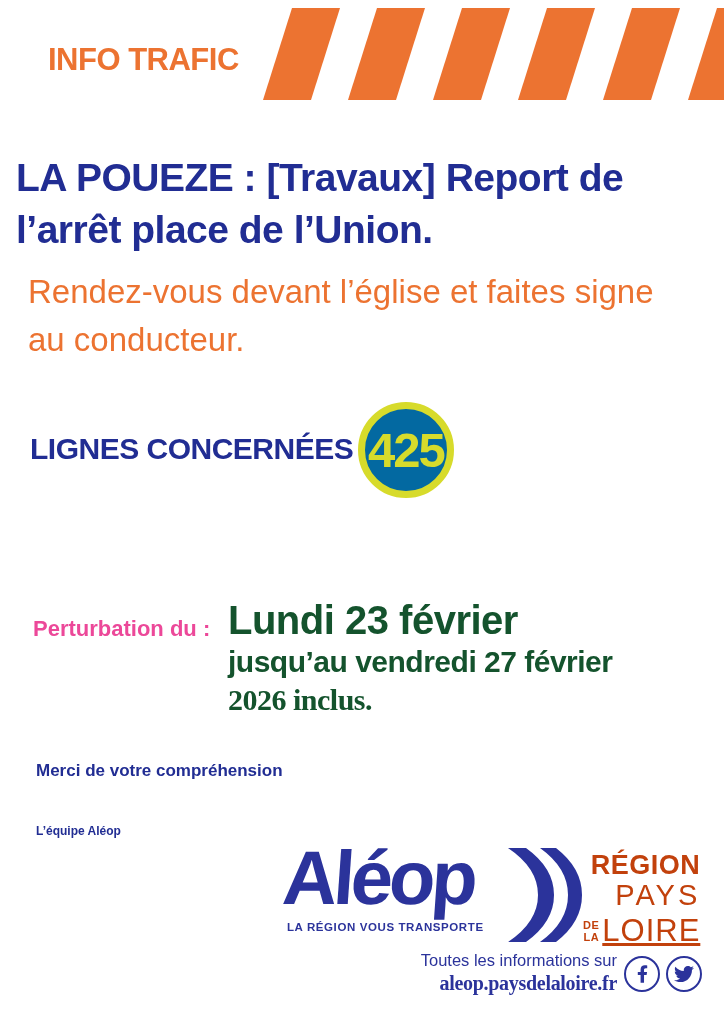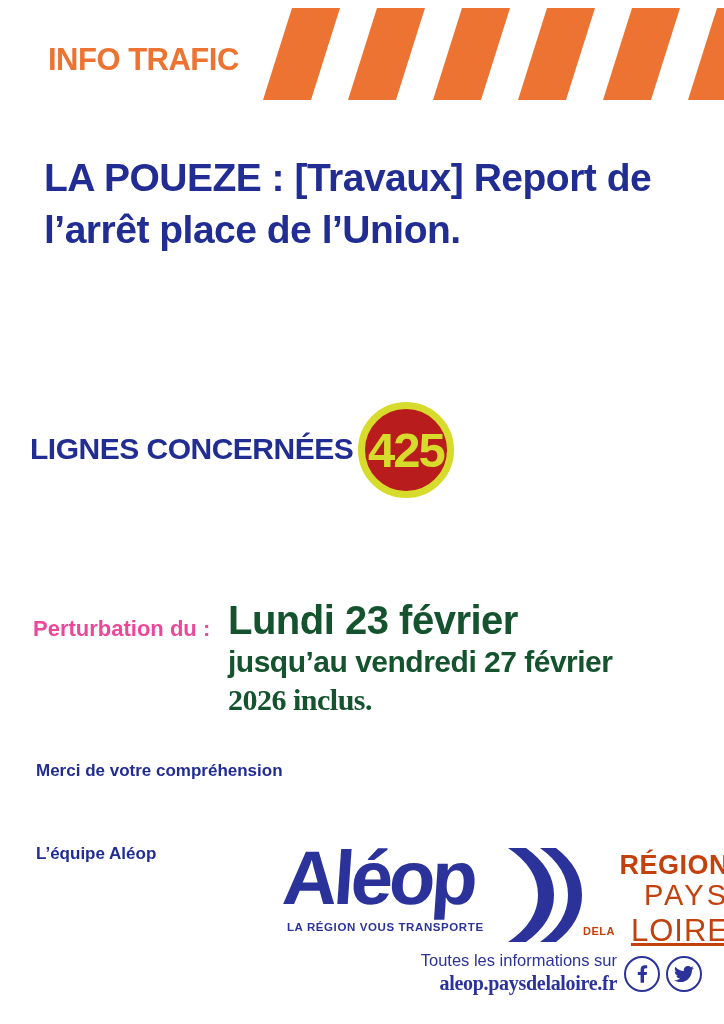--- a/index.html
+++ b/index.html
@@ -24,21 +24,21 @@
   }
   .stripe {
     position: absolute; top: 0; height: 92px; width: 48px;
     background: #ec7331;
     transform: skewX(-17.5deg);
     transform-origin: top left;
   }
 
   
   .title {
-    position: absolute; left: 44px; top: 152px; width: 680px;
+    position: absolute; left: 16px; top: 152px; width: 680px;
     font-size: 39px; font-weight: bold; color: #212d93;
     line-height: 52px; letter-spacing: -0.5px;
   }
   .instruction {
     position: absolute; left: 28px; top: 268px; width: 640px;
     font-size: 33px; font-weight: normal; color: #ec7331;
     line-height: 48px;
   }
 
   
@@ -47,61 +47,61 @@
     position: absolute; left: 0; top: 32px;
     font-size: 30px; font-weight: bold; color: #212d93; letter-spacing: -0.5px;
     white-space: nowrap;
   }
   .line-badge {
     position: absolute; left: 328px; top: 2px;
     width: 82px; height: 82px;
     border: 7px solid #d7db2b; border-radius: 50%;
     display: flex; align-items: center; justify-content: center;
     color: #d7db2b; font-size: 49px; font-weight: bold; letter-spacing: -2px;
-    background: #b91c1c;
+    background: #0369a1;
   }
 
   
   .disruption-label {
     position: absolute; left: 33px; top: 616px;
     font-size: 22px; font-weight: bold; color: #ec4899; white-space: nowrap;
   }
   .disruption-dates { position: absolute; left: 228px; top: 597px; color: #14532d; }
   .d-start { font-size: 40px; font-weight: bold; line-height: 46px; letter-spacing: -0.5px; }
   .d-until { font-size: 30px; font-weight: bold; line-height: 38px; letter-spacing: -0.5px; }
   .d-end   { font-size: 30px; font-weight: bold; line-height: 38px; letter-spacing: -0.5px; font-family: Liberation Serif, serif; }
 
   
   .thanks {
     position: absolute; left: 36px; top: 761px;
     font-size: 17px; font-weight: bold; color: #212d93;
   }
   .signature {
     position: absolute; left: 36px; top: 824px;
-    font-size: 17px; font-weight: bold; color: #212d93; margin-top: 20px;
+    font-size: 12px; font-weight: bold; color: #212d93;
   }
 
   
   .aleop-wordmark {
     position: absolute; left: 283px; top: 838px;
     font-size: 76px; font-weight: bold; color: #2b339b;
     letter-spacing: -4px; line-height: 80px;
     transform: skewX(-4deg);
   }
   .aleop-tagline {
     position: absolute; left: 287px; top: 921px;
     font-size: 11.5px; font-weight: bold; color: #2b339b;
     letter-spacing: 0.6px; white-space: nowrap;
   }
   .chevrons { position: absolute; left: 504px; top: 848px; }
   .region-block { position: absolute; left: 583px; top: 851px; color: #c2410c; text-align: right; }
   .region-line1 { font-size: 27px; font-weight: bold; letter-spacing: 0.5px; line-height: 29px; }
   .region-line2 { font-size: 29px; font-weight: normal; letter-spacing: 3px; line-height: 31px; }
   .region-line3 { display: flex; align-items: center; margin-top: 2px; }
-  .region-dela { display: flex; flex-direction: row; margin-right: 16px; }
+  .region-dela { display: flex; flex-direction: column; margin-right: 3px; }
   .region-dela span { font-size: 11px; font-weight: bold; line-height: 12px; letter-spacing: 0.5px; }
   .region-loire { font-size: 31px; font-weight: normal; letter-spacing: 1px; text-decoration: underline; }
 
   .footer-info {
     position: absolute; right: 107px; top: 950px;
     text-align: right; color: #2b339b;
   }
   .footer-info .l1 { font-size: 16.5px; font-weight: normal; line-height: 21px; margin-left: 40px; }
   .footer-info .l2 { font-size: 20px; font-weight: bold; line-height: 24px; letter-spacing: -0.3px; font-family: Liberation Serif, serif; }
 
@@ -122,20 +122,21 @@
   <div class="stripes">
     <div class="stripe" style="left:0px"></div>
     <div class="stripe" style="left:85px"></div>
     <div class="stripe" style="left:170px"></div>
     <div class="stripe" style="left:255px"></div>
     <div class="stripe" style="left:340px"></div>
     <div class="stripe" style="left:425px"></div>
   </div>
 
   <div class="title">LA POUEZE : [Travaux] Report de l’arrêt place de l’Union.</div>
+  <div class="instruction">Rendez-vous devant l’église et faites signe au conducteur.</div>
 
   <div class="lines-row">
     <div class="lines-label">LIGNES CONCERNÉES :</div>
     <div class="line-badge">425</div>
   </div>
 
   <div class="disruption-label">Perturbation du :</div>
   <div class="disruption-dates">
     <div class="d-start">Lundi 23 février</div>
     <div class="d-until">jusqu’au vendredi 27 février</div>

